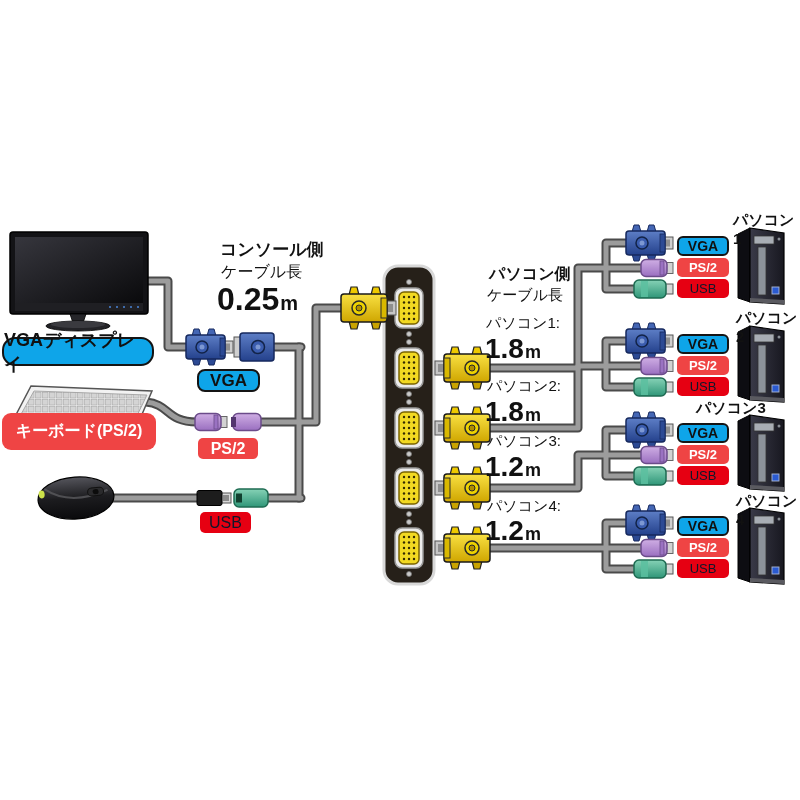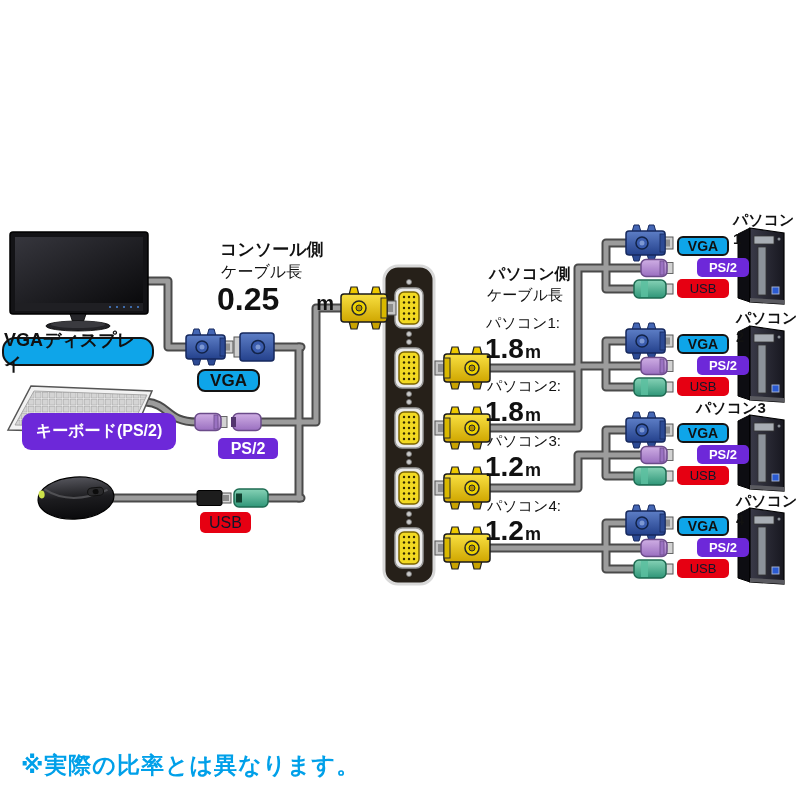--- a/index.html
+++ b/index.html
@@ -10,22 +10,22 @@
 
   
   .cbl-o{fill:none;stroke:#4a4a4a;stroke-width:9;stroke-linecap:round;stroke-linejoin:round;}
   .cbl-i{fill:none;stroke:#9c9c9c;stroke-width:5;stroke-linecap:round;stroke-linejoin:round;}
 
   
   .title-box{left:33px;top:33px;width:130px;height:46px;background:#6f6f6f;border:1px solid #595959;
              color:#fff;font-size:29px;font-weight:bold;display:flex;align-items:center;justify-content:center;letter-spacing:3px;}
   .pill-white{background:#0ea5e9;border:2.5px solid #141414;border-radius:13px;color:#111;font-weight:bold;
               display:flex;align-items:center;justify-content:center;box-sizing:border-box;}
-  .badge-blue{background:#6d28d9;color:#fff;font-weight:bold;border-radius:6px;
-              display:flex;align-items:center;justify-content:center;box-sizing:border-box;margin-left:20px;}
+  .badge-blue{background:#ef4444;color:#fff;font-weight:bold;border-radius:6px;
+              display:flex;align-items:center;justify-content:center;box-sizing:border-box;}
   .badge-red{background:#e60012;color:#0f172a;font-weight:normal;border-radius:6px;
              display:flex;align-items:center;justify-content:center;box-sizing:border-box;}
   .small-badge{border-radius:5px;}
   .h-bold{font-weight:bold;}
   .len-val{display:flex;align-items:baseline;font-weight:bold;}
   .len-val .num{font-size:28px;letter-spacing:0;}
   .len-val .unit{font-size:18px;margin-left:1px;}
   .console-val .num{font-size:32px;}
   .console-val .unit{font-size:20px;}
   .pc-name{font-size:15px;font-weight:bold;}
@@ -323,21 +323,21 @@
 
 
   <div class="abs pill-white" style="left:2px;top:337px;width:152px;height:29px;font-size:18px;">VGAディスプレイ</div>
   <div class="abs pill-white" style="left:197px;top:369px;width:63px;height:23px;font-size:17px;border-radius:8px;">VGA</div>
   <div class="abs badge-blue" style="left:2px;top:413px;width:154px;height:37px;font-size:16px;border-radius:9px;">キーボード(PS/2)</div>
   <div class="abs badge-blue small-badge" style="left:198px;top:438px;width:60px;height:21px;font-size:16px;">PS/2</div>
   <div class="abs badge-red small-badge" style="left:200px;top:512px;width:51px;height:21px;font-size:16px;">USB</div>
 
   <div class="abs h-bold" style="left:220px;top:238px;font-size:17px;">コンソール側</div>
   <div class="abs" style="left:221px;top:262px;font-size:16px;">ケーブル長</div>
-  <div class="abs len-val console-val" style="left:217px;top:281px;gap:36px;">
+  <div class="abs len-val console-val" style="left:217px;top:281px;">
     <span class="num">0.25</span>
     <span class="unit">m</span>
   </div>
 
   <div class="abs h-bold" style="left:489px;top:264px;font-size:16px;">パソコン側</div>
   <div class="abs" style="left:487px;top:286px;font-size:15px;">ケーブル長</div>
 
   <div class="abs len-label" style="left:486px;top:314px;">パソコン1:</div>
   <div class="abs len-val" style="left:485px;top:333px;">
     <span class="num">1.8</span>
@@ -371,14 +371,13 @@
   <div class="abs len-label" style="left:487px;top:497px;">パソコン4:</div>
   <div class="abs len-val" style="left:485px;top:515px;">
     <span class="num">1.2</span>
     <span class="unit">m</span>
   </div>
   <div class="abs pill-white" style="left:677px;top:516px;width:52px;height:20px;font-size:14px;border-radius:6px;border-width:2px;">VGA</div>
   <div class="abs badge-blue small-badge" style="left:677px;top:538px;width:52px;height:19px;font-size:13px;">PS/2</div>
   <div class="abs badge-red small-badge" style="left:677px;top:559px;width:52px;height:19px;font-size:13px;">USB</div>
   <div class="abs pc-name" style="left:736px;top:492px;">パソコン4</div>
 
-  <div class="abs footnote">※実際の比率とは異なります。</div>
 </div>
 
 </body></html>

